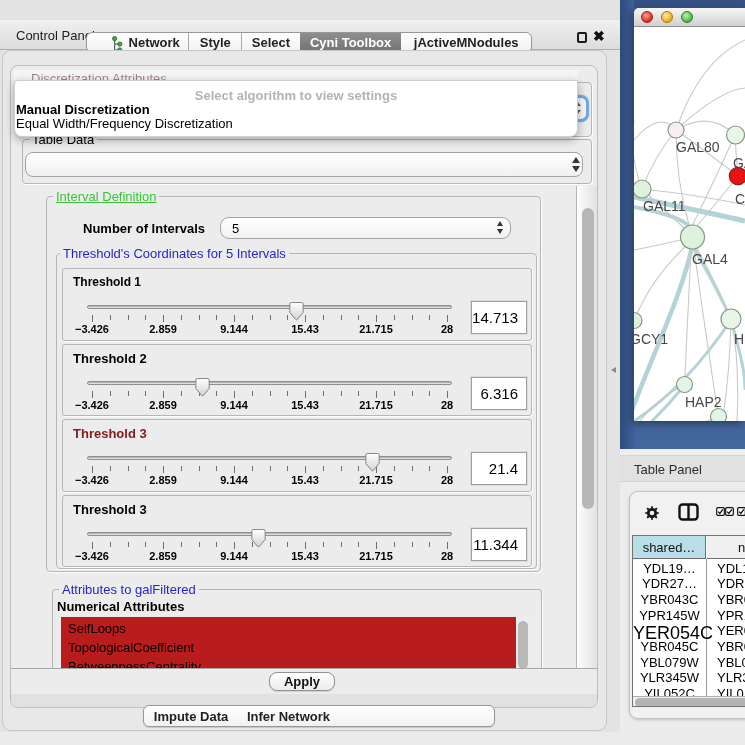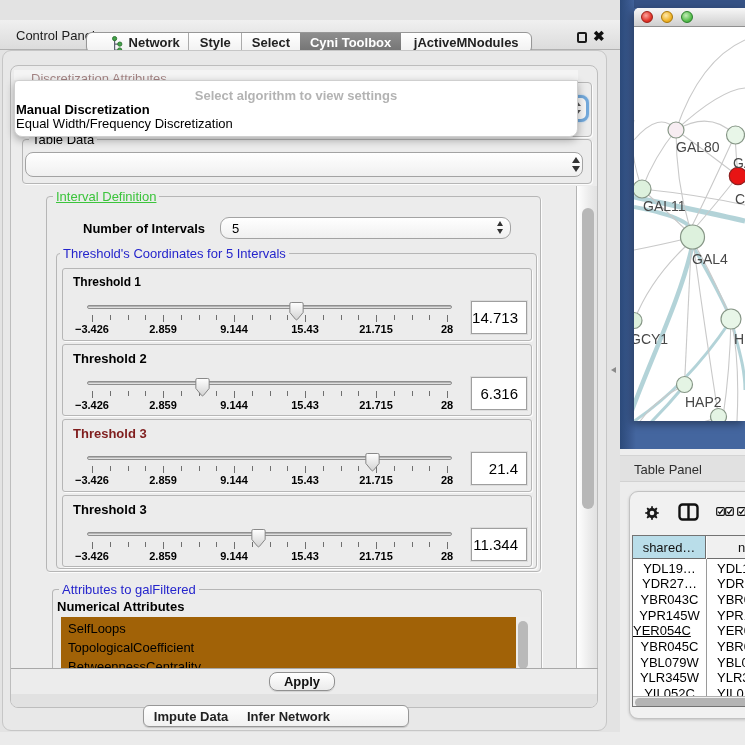--- a/index.html
+++ b/index.html
@@ -235,36 +235,36 @@
         </linearGradient>
       </defs>
       <path d="M2 0.5 L13 0.5 Q14.5 0.5 14.5 2 L14.5 11 L8.6 18.2 Q7.5 19.4 6.4 18.2 L0.5 11 L0.5 2 Q0.5 0.5 2 0.5 Z" fill="url(#thg4)" stroke="#7f7f7f" stroke-width="1"></path>
     </svg>
   <div style="position:absolute;left:408px;top:32px;width:56px;height:33px;background:#fff;border:1px solid #9f9f9f;box-shadow:0 0 0 1px #dcdcdc;font-size:15px;color:#000;text-align:right;line-height:31px;padding-right:8px;">11.344</div>
 </div>
 
 <div class="abs etch" style="left:52px;top:589px;width:490px;height:79px;border-bottom:none;border-radius:4px 4px 0 0;"></div>
 <div class="gtitle" style="left:59px;top:583px;color:#2525cc;">Attributes to galFiltered</div>
 <div class="abs" style="left:57px;top:599px;font-size:13px;font-weight:bold;color:#000;">Numerical Attributes</div>
-<div class="abs" style="left:61px;top:617px;width:469px;height:51px;background:#a16207;overflow:hidden;">
+<div class="abs" style="left:61px;top:617px;width:469px;height:51px;background:#b91c1c;overflow:hidden;">
   <div style="position:absolute;left:7px;top:4px;font-size:13px;color:#000;">SelfLoops</div>
   <div style="position:absolute;left:7px;top:23px;font-size:13px;color:#000;">TopologicalCoefficient</div>
   <div style="position:absolute;left:7px;top:42px;font-size:13px;color:#000;">BetweennessCentrality</div>
   <div style="position:absolute;left:455px;top:0;width:14px;height:52px;background:#ededed;"></div>
   <div style="position:absolute;left:457px;top:4px;width:10px;height:48px;background:#b9b9b9;border-radius:5px;"></div>
 </div>
 
 <div class="abs" style="left:576px;top:186px;width:1px;height:482px;background:#b4b4b4;"></div>
 <div class="abs" style="left:11px;top:668px;width:587px;height:1px;background:#a8a8a8;"></div>
 <div class="abs" style="left:577px;top:186px;width:21px;height:482px;background:linear-gradient(90deg,#ffffff,#ececec 60%,#e2e2e2);border-right:1px solid #bdbdbd;"></div>
 <div class="abs" style="left:582px;top:208px;width:12px;height:301px;background:#b7b7b7;border-radius:6px;"></div>
 
 <div class="abs" style="left:269px;top:672px;width:66px;height:19px;background:linear-gradient(#ffffff,#ebebeb);border:1px solid #909090;border-radius:8px;box-shadow:0 1px 1px rgba(0,0,0,.12);text-align:center;font-size:13px;font-weight:bold;color:#111;line-height:17px;">Apply</div>
 
-<div class="abs" style="left:143px;top:705px;width:266px;height:22px;background:linear-gradient(#ffffff,#f1f1f1);border:1px solid #979797;border-radius:6px;box-shadow:0 1px 1px rgba(0,0,0,.15);overflow:hidden;display:flex;">
+<div class="abs" style="left:143px;top:705px;width:352px;height:22px;background:linear-gradient(#ffffff,#f1f1f1);border:1px solid #979797;border-radius:6px;box-shadow:0 1px 1px rgba(0,0,0,.15);overflow:hidden;display:flex;">
   <div style="width:94px;height:100%;display:flex;align-items:center;justify-content:center;font-size:13px;font-weight:bold;color:#222;">Impute Data</div>
   <div style="width:101px;height:100%;display:flex;align-items:center;justify-content:center;font-size:13px;font-weight:bold;color:#222;">Infer Network</div>
 </div>
 
 <div class="abs" style="left:0;top:732px;width:620px;height:13px;background:#ebebeb;"></div>
 
 <div class="abs" style="left:611px;top:367px;width:0;height:0;border-top:3px solid transparent;border-bottom:3px solid transparent;border-right:5px solid #8a8a8a;"></div>
 
 <div class="abs" style="left:620px;top:0;width:125px;height:449px;background:linear-gradient(90deg,#2c4a7a 0,#3b5a90 10px,#44669f 16px,#44669f 100%);"></div>
 
@@ -362,21 +362,21 @@
   </div>
   <div style="position:absolute;left:73px;top:23px;width:1px;height:138px;background:#9a9a9a;"></div>
   <div style="position:absolute;left:0;top:24.5px;width:73px;text-align:center;font-size:13px;color:#000;">YDL19…</div>
   <div style="position:absolute;left:84px;top:24.5px;font-size:13px;color:#000;">YDL1</div>
   <div style="position:absolute;left:0;top:40.2px;width:73px;text-align:center;font-size:13px;color:#000;">YDR27…</div>
   <div style="position:absolute;left:84px;top:40.2px;font-size:13px;color:#000;">YDR2</div>
   <div style="position:absolute;left:0;top:55.9px;width:73px;text-align:center;font-size:13px;color:#000;">YBR043C</div>
   <div style="position:absolute;left:84px;top:55.9px;font-size:13px;color:#000;">YBR0</div>
   <div style="position:absolute;left:0;top:71.6px;width:73px;text-align:center;font-size:13px;color:#000;">YPR145W</div>
   <div style="position:absolute;left:84px;top:71.6px;font-size:13px;color:#000;">YPR1</div>
-  <div style="position:absolute;left:0;top:87.3px;width:73px;text-align:left;font-size:13px;color:#000;text-decoration:underline;">YER054C</div>
+  <div style="position:absolute;left:0;top:87.3px;width:73px;text-align:left;font-size:18px;color:#000;">YER054C</div>
   <div style="position:absolute;left:84px;top:87.3px;font-size:13px;color:#000;">YER0</div>
   <div style="position:absolute;left:0;top:103.0px;width:73px;text-align:center;font-size:13px;color:#000;">YBR045C</div>
   <div style="position:absolute;left:84px;top:103.0px;font-size:13px;color:#000;">YBR0</div>
   <div style="position:absolute;left:0;top:118.7px;width:73px;text-align:center;font-size:13px;color:#000;">YBL079W</div>
   <div style="position:absolute;left:84px;top:118.7px;font-size:13px;color:#000;">YBL0</div>
   <div style="position:absolute;left:0;top:134.4px;width:73px;text-align:center;font-size:13px;color:#000;">YLR345W</div>
   <div style="position:absolute;left:84px;top:134.4px;font-size:13px;color:#000;">YLR3</div>
   <div style="position:absolute;left:0;top:150.1px;width:73px;text-align:center;font-size:13px;color:#000;">YIL052C</div>
   <div style="position:absolute;left:84px;top:150.1px;font-size:13px;color:#000;">YIL0</div>
   <div style="position:absolute;left:0px;top:160px;width:113px;height:12px;background:#f0f0f0;border-top:1px solid #b0b0b0;"></div>

